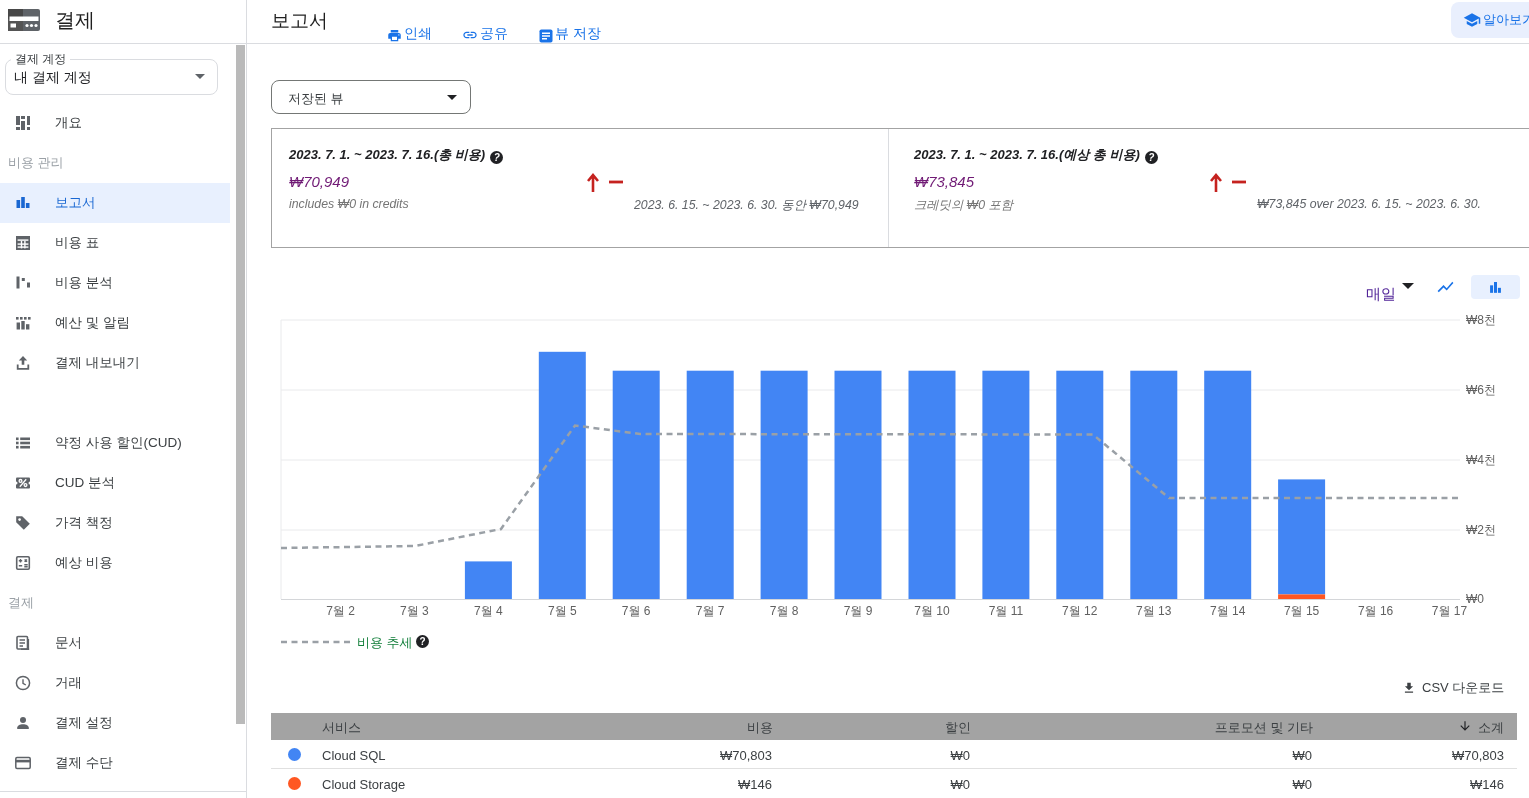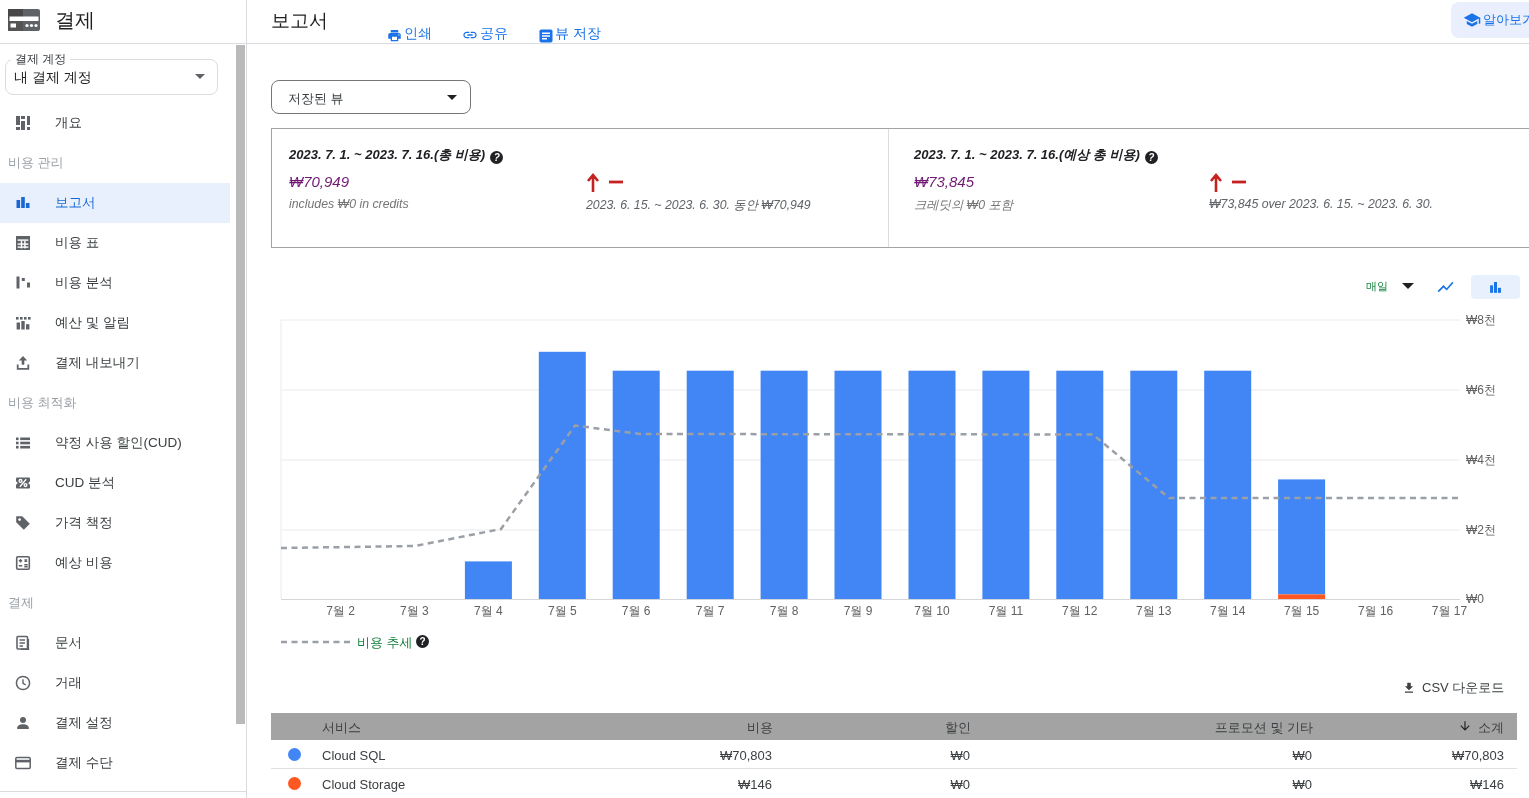--- a/index.html
+++ b/index.html
@@ -46,21 +46,21 @@
   #savedview .t { position:absolute; left:16px; top:9px; font-size:13px; color:#3c4043; }
   #savedview .arr { position:absolute; right:13px; top:14px; width:0; height:0;
     border-left:5.5px solid transparent; border-right:5.5px solid transparent; border-top:5.5px solid #202124; }
   
   #cards { position:absolute; left:271px; top:128px; width:1438px; height:120px;
     border:1px solid #a3a3a3;font-style:italic; }
   #carddiv { position:absolute; left:616px; top:0; width:1px; height:118px; background:#dadce0; }
   .ctitle { position:absolute; top:17px; font-size:13px; font-weight:bold; color:#202124; }
   .camount { position:absolute; top:44px; font-size:15px; color:#701a75; }
   .csub { position:absolute; top:68px; font-size:12.3px; color:#757575; }
-  .ccomp { position:absolute; top:68px; font-size:12.3px; color:#5f6368; }
+  .ccomp { position:absolute; top:68px; font-size:12.3px; color:#5f6368;margin-left:48px; }
   .helpdot { display:inline-block; width:13px; height:13px; border-radius:50%;
     background:#202124; color:#fff; font-size:10px; font-weight:bold; text-align:center;
     line-height:13px; vertical-align:-2px; margin-left:5px; }
   #barbtn { position:absolute; left:1471px; top:275px; width:49px; height:24px;
     background:#e8f0fe; border-radius:4px; }
   
   .trow { position:absolute; left:271px; width:1246px; }
   .cellL { position:absolute; font-size:13px; color:#3c4043; }
   .cellR { position:absolute; font-size:13px; color:#3c4043; text-align:right; }
   .dot { position:absolute; width:13px; height:13px; border-radius:50%; }
@@ -150,21 +150,20 @@
   </div>
   <div class="mitem" style="top:343px">
     <svg class="mic" viewBox="0 0 18 18">
         <g fill="#5f6368">
       <path d="M9,2 L13.2,6.6 H10.3 V10.8 H7.7 V6.6 H4.8 Z"></path>
       <path d="M2.8,10.5 H4.6 V14 H13.4 V10.5 H15.2 V15.8 H2.8 Z"></path>
     </g>
       </svg>
     <span class="mtx">결제 내보내기</span>
   </div>
-  <div class="slabel" style="top:383px">비용 최적화</div>
   <div class="mitem" style="top:423px">
     <svg class="mic" viewBox="0 0 18 18">
         <g fill="#5f6368">
       <rect x="2" y="3.5" width="2.6" height="2.6"></rect>
           <rect x="6.2" y="3.5" width="9.8" height="2.6"></rect>
       <rect x="2" y="7.7" width="2.6" height="2.6"></rect>
           <rect x="6.2" y="7.7" width="9.8" height="2.6"></rect>
       <rect x="2" y="11.9" width="2.6" height="2.6"></rect>
           <rect x="6.2" y="11.9" width="9.8" height="2.6"></rect>
     </g>
@@ -277,21 +276,21 @@
   <span class="ctitle" style="left:642px">2023. 7. 1. ~ 2023. 7. 16.(예상 총 비용)<span class="helpdot">?</span></span>
   <span class="camount" style="left:642px">₩73,845</span>
   <span class="csub" style="left:642px">크레딧의 ₩0 포함</span>
   <svg class="abs" style="left:937px;top:42px" width="46" height="22" viewBox="0 0 46 22">
     <path d="M7,21 V5 M2,10 L7,4 L12,10" stroke="#c5221f" stroke-width="2.6" fill="none"></path>
     <rect x="23" y="9.6" width="14" height="2.8" fill="#c5221f"></rect>
   </svg>
   <span class="ccomp" style="left:937px">₩73,845 over 2023. 6. 15. ~ 2023. 6. 30.</span>
 </div>
 
-<span class="abs" style="left:1366px;top:279px;font-size:11px;color:#15803d">매일</span>
+<span class="abs" style="left:1366px;top:285px;font-size:15px;color:#4c1d95">매일</span>
 <span class="abs" style="left:1402px;top:283px;width:0;height:0;border-left:6px solid transparent;border-right:6px solid transparent;border-top:6px solid #202124"></span>
 <svg class="abs" style="left:1436px;top:279px" width="19" height="16" viewBox="0 0 24 20">
   <path d="M3.5,16.49l6-6.01l4,4L22,4.92l-1.41-1.41l-7.09,7.97l-4-4L2,14.99z" fill="#1a73e8"></path>
 </svg>
 <div id="barbtn">
   <svg style="position:absolute;left:17px;top:4px" width="15" height="16" viewBox="0 0 18 18">
       <g fill="#1a73e8">
     <rect x="2.5" y="7" width="3.6" height="9"></rect>
     <rect x="7.2" y="3" width="3.6" height="13"></rect>
     <rect x="11.9" y="10" width="3.6" height="6"></rect>

